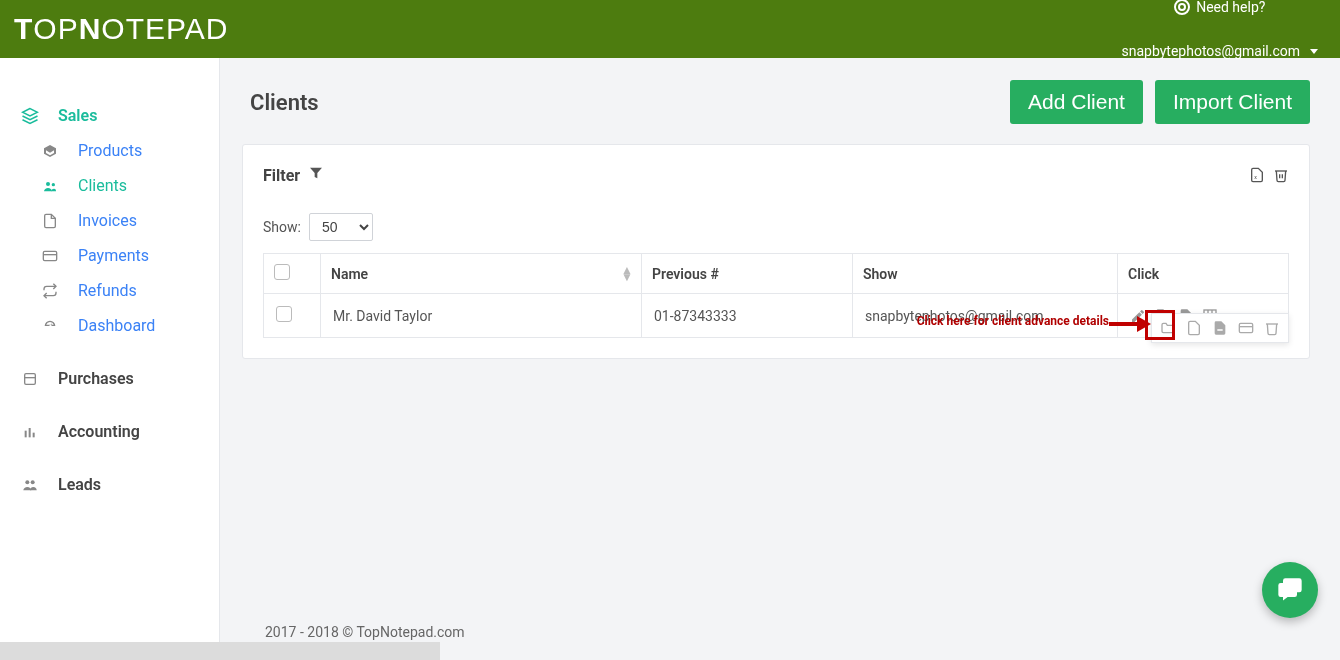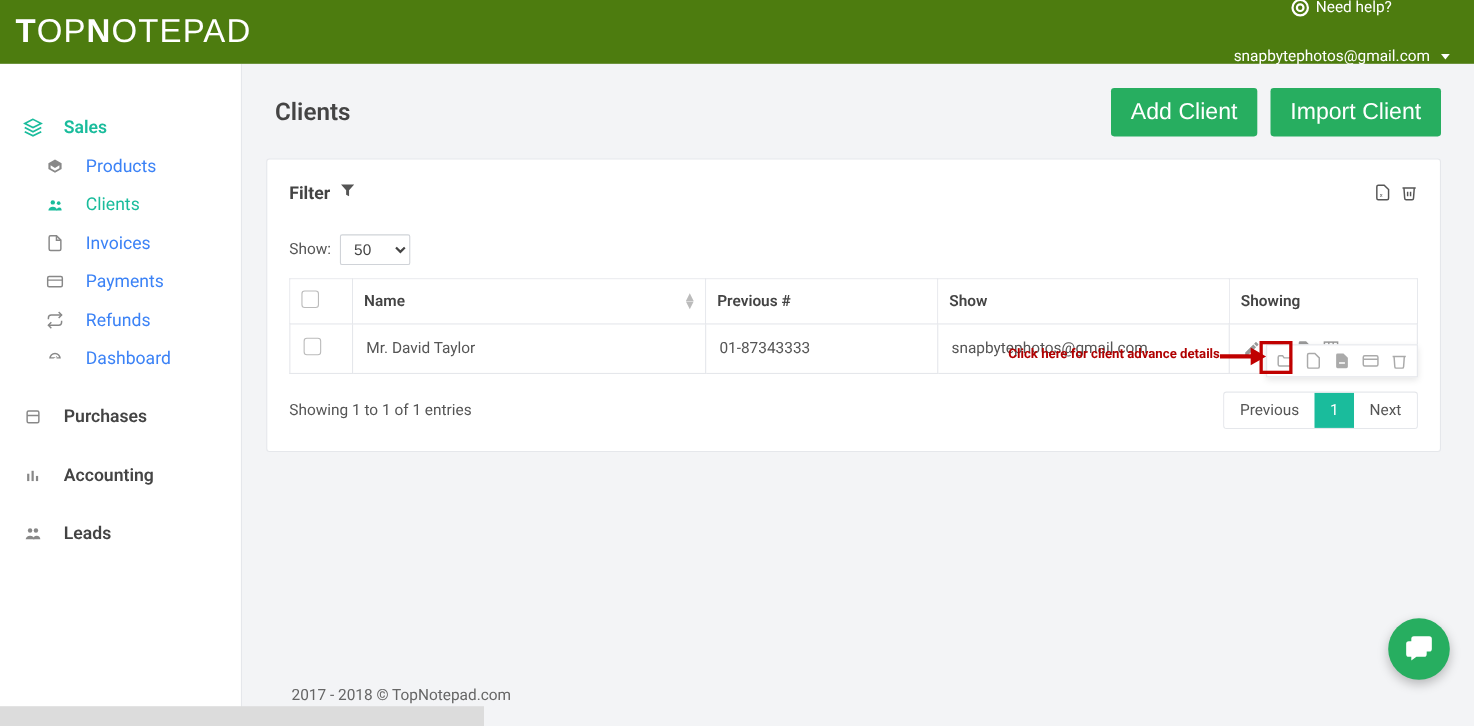--- a/index.html
+++ b/index.html
@@ -459,21 +459,21 @@
       <table class="data">
         <thead>
           <tr>
             <th style="width:36px"><span class="checkbox-sq"></span></th>
             <th style="width:300px">
               <span>Name</span>
               <span class="sort-arrows">▲<br>▼</span>
             </th>
             <th style="width:190px">Previous #</th>
             <th>Show</th>
-            <th style="width:150px">Showing</th>
+            <th style="width:150px">Click</th>
           </tr>
         </thead>
         <tbody>
           <tr>
             <td><span class="checkbox-sq"></span></td>
             <td>Mr. David Taylor</td>
             <td>01-87343333</td>
             <td>snapbytephotos@gmail.com</td>
             <td>
               <div class="action-icons">
@@ -507,28 +507,20 @@
                       <circle cx="12" cy="12" r="2"></circle>
                       <circle cx="19" cy="12" r="2"></circle>
                     </svg>
                   </span>
               </div>
             </td>
           </tr>
         </tbody>
       </table>
 
-      <div class="table-foot">
-        <span>Showing 1 to 1 of 1 entries</span>
-        <div class="pager">
-          <div>Previous</div>
-          <div class="current">1</div>
-          <div>Next</div>
-        </div>
-      </div>
 
       <div class="popup-row" style="right:20px; top:168px;">
         <span class="icon-sq">
             <svg width="18" height="18" viewBox="0 0 24 24" fill="none" stroke="currentColor" stroke-width="2">
               <path d="M3 7a2 2 0 0 1 2-2h4l2 3h8a2 2 0 0 1 2 2v7a2 2 0 0 1-2 2H5a2 2 0 0 1-2-2z"></path>
             </svg>
           </span>
         <span class="icon-sq">
             <svg width="18" height="18" viewBox="0 0 24 24" fill="none" stroke="currentColor" stroke-width="2">
               <path d="M14 2H6a2 2 0 0 0-2 2v16a2 2 0 0 0 2 2h12a2 2 0 0 0 2-2V8z"></path>

